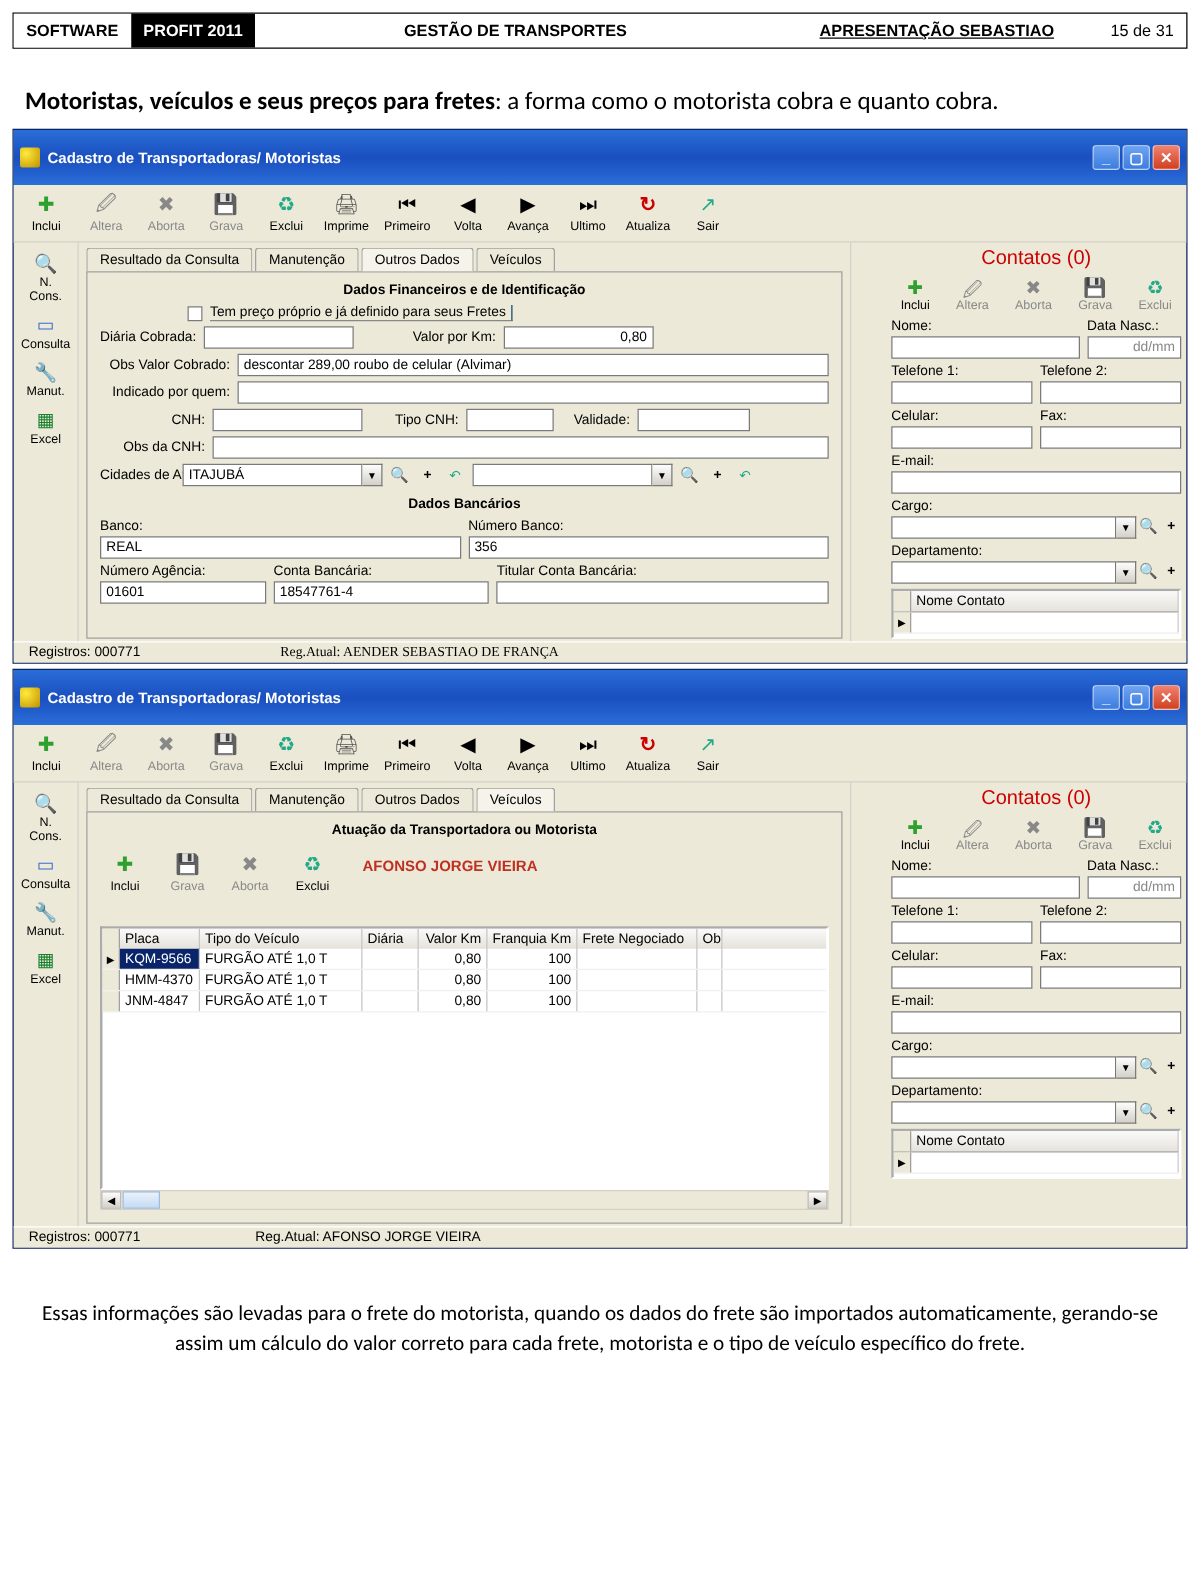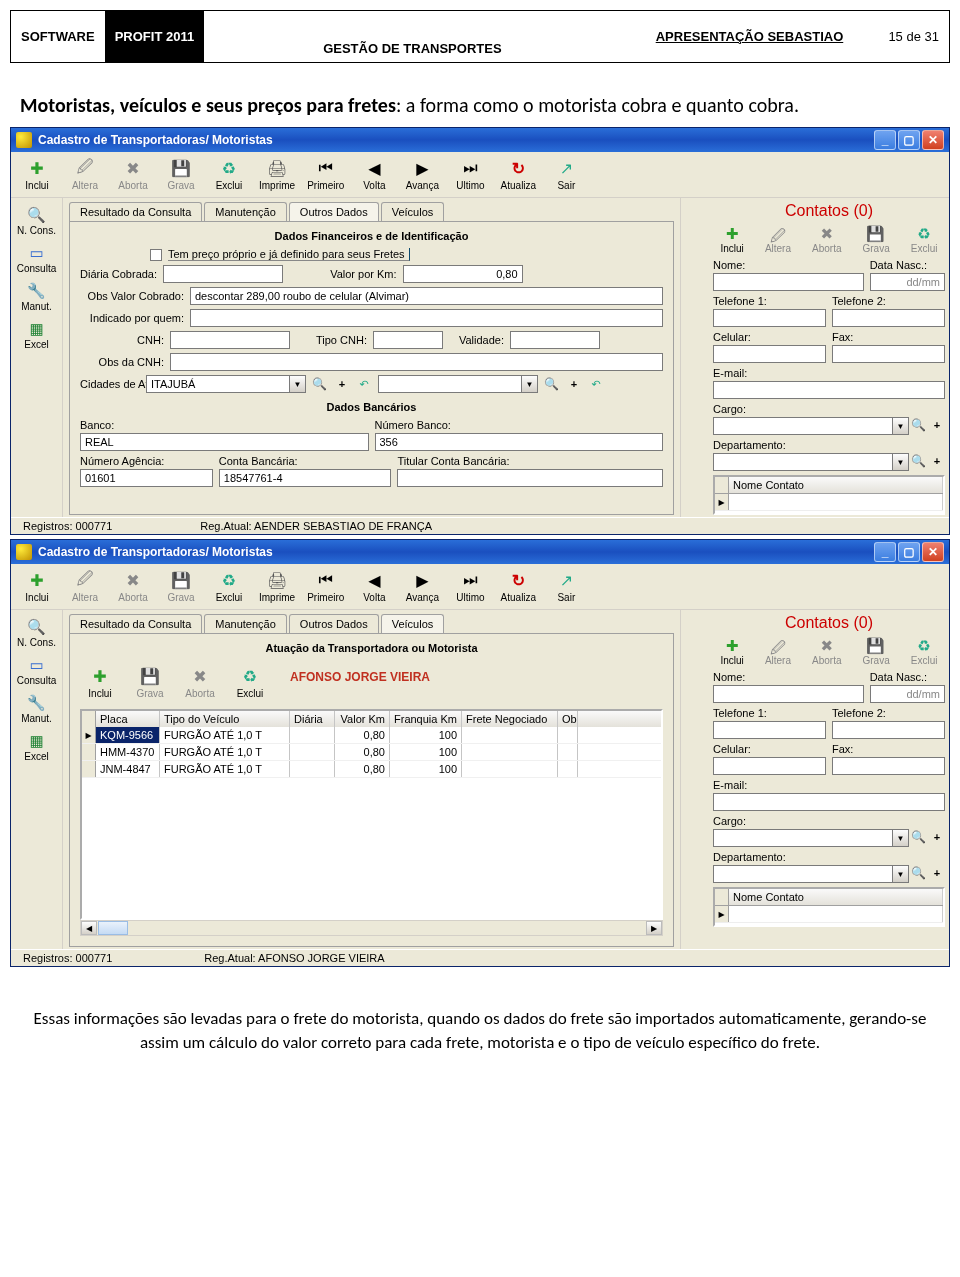--- a/index.html
+++ b/index.html
@@ -19,21 +19,21 @@
     font-size: 13px;
   }
   .doc-header .cell {
     padding: 6px 10px;
     font-weight: bold;
     display: flex;
     align-items: center;
   }
   .doc-header .soft { background: #fff; }
   .doc-header .profit { background: #000; color: #fff; }
-  .doc-header .mid { flex: 2; justify-content: center; font-variant: small-caps; margin-top: 24px; }
+  .doc-header .mid { flex: 2; justify-content: center; font-variant: small-caps; }
   .doc-header .right { flex: 1.2; justify-content: center; text-decoration: underline; font-variant: small-caps; }
   .doc-header .page { padding: 6px 10px; display:flex; align-items:center; }
   .doc-caption {
     margin: 30px 20px 10px 20px;
     font-size: 20px;
     font-family: Calibri, Tahoma, sans-serif;
   }
   .doc-caption .b { font-weight: bold; }
   .doc-footer {
     margin: 40px 30px;
@@ -47,21 +47,21 @@
   .window {
     margin: 4px 10px;
     border: 1px solid #0a246a;
     background: #ece9d8;
   }
   .titlebar {
     background: linear-gradient(to bottom, #2a6ed8, #1a4fbf 50%, #2a6ed8);
     color: #fff;
     display: flex;
     align-items: center;
-    padding: 2px 5px;
+    padding: 12px 5px;
     font-weight: bold;
     font-size: 12px;
   }
   .titlebar .ticon {
     width: 16px; height: 16px; margin-right: 6px;
     background: radial-gradient(circle at 30% 30%, #ffeb3b, #c09000);
     border-radius: 2px;
   }
   .titlebar .spacer { flex: 1; }
   .winbtn {
@@ -101,21 +101,21 @@
   .ic.exit::before { content:"↗"; color:#2a8; }
   .ic.search::before { content:"🔍"; color:#3a6fd0; }
   .ic.cal::before { content:"▭"; color:#3a6fd0; }
   .ic.tool::before { content:"🔧"; color:#a77; }
   .ic.excel::before { content:"▦"; color:#1a8030; }
 
   .winbody { display:flex; }
   .sidebar {
     width: 52px; border-right:1px solid #d4d0c8;
     display:flex; flex-direction:column; align-items:center;
-    padding: 6px 3px; gap:4px;
+    padding: 6px 14px; gap:4px;
   }
   .sidebtn { display:flex; flex-direction:column; align-items:center; padding:2px; font-size:10px; cursor:pointer; text-align:center; }
   .sidebtn .ic { width:18px; height:18px; display:flex; align-items:center; justify-content:center; font-size:15px; margin-bottom:1px; }
 
   .mainpane { flex:1; padding: 0 6px 2px 6px; border-right:1px solid #d4d0c8; display:flex; flex-direction:column; position:relative; }
   .tabs { display:flex; margin-top:4px; }
   .tab {
     padding:3px 10px; border:1px solid #a0a0a0; border-bottom:none;
     border-radius:3px 3px 0 0; margin-right:2px; background:#ece9d8; cursor:pointer;
     font-size:11px;
@@ -164,21 +164,21 @@
   .statusbar { display:flex; border-top:1px solid #fff; background:#ece9d8; padding:2px 6px; font-size:11px; }
   .statusbar .seg { padding:0 6px; }
   .hscroll { height:16px; background:#ece9d8; border:1px solid #d4d0c8; display:flex; align-items:center; }
   .hscroll .arrow { width:16px; height:14px; background:linear-gradient(#fdfdfd,#d4d0c8); border:1px solid #bbb; display:flex; align-items:center; justify-content:center; font-size:8px; }
   .hscroll .thumb { width:30px; height:14px; background:linear-gradient(#eaf2fb,#c5dbf4); border:1px solid #9abde5; margin-left:1px; }
   .hscroll .track { flex:1; }
 
   .subtoolbar { display:flex; gap:10px; align-items:flex-start; margin:4px 0; }
   .owner-name { font-weight:bold; color:#c03020; margin-left:10px; margin-top:6px; font-size:12px; }
 
-  .veh-table { border:2px inset #fff; background:#fff; margin-top:4px; }
+  .veh-table { border:2px inset #fff; background:#fff; margin-top:20px; }
   .veh-table .hdr { display:flex; background:linear-gradient(#fafafa,#e4e2da); }
   .vcell { border-right:1px solid #c5c5c5; padding:2px 4px; font-size:11px; overflow:hidden; white-space:nowrap; }
   .vrow { display:flex; border-bottom:1px solid #f0f0f0; }
   .vrow.sel .vcell.placa { background:#0a246a; color:#fff; }
   .vcorner { width:14px; background:#ece9d8; border-right:1px solid #a0a0a0; display:flex; align-items:center; justify-content:center; }
   .vcorner.tri::before { content:"▶"; font-size:8px; }
 </style>
 </head>
 <body>
 
@@ -464,21 +464,21 @@
         <div class="row">
             <span class="rowmarker tri"></span>
             <span class="cell" style="flex:1; height:16px;"></span>
           </div>
       </div>
     </div>
   </div>
 
   <div class="statusbar">
     <span class="seg">Registros: 000771</span>
-    <span class="seg" style="margin-left:76px;">Reg.Atual: AENDER SEBASTIAO DE FRANÇA</span>
+    <span class="seg" style="margin-left:100px;font-family:Liberation Serif, serif;">Reg.Atual: AENDER SEBASTIAO DE FRANÇA</span>
   </div>
 </div>
 
 <div class="window">
   <div class="titlebar">
     <span class="ticon"></span>
     <span>Cadastro de Transportadoras/ Motoristas</span>
     <span class="spacer"></span>
     <span class="winbtn min">_</span>
     <span class="winbtn max">▢</span>

